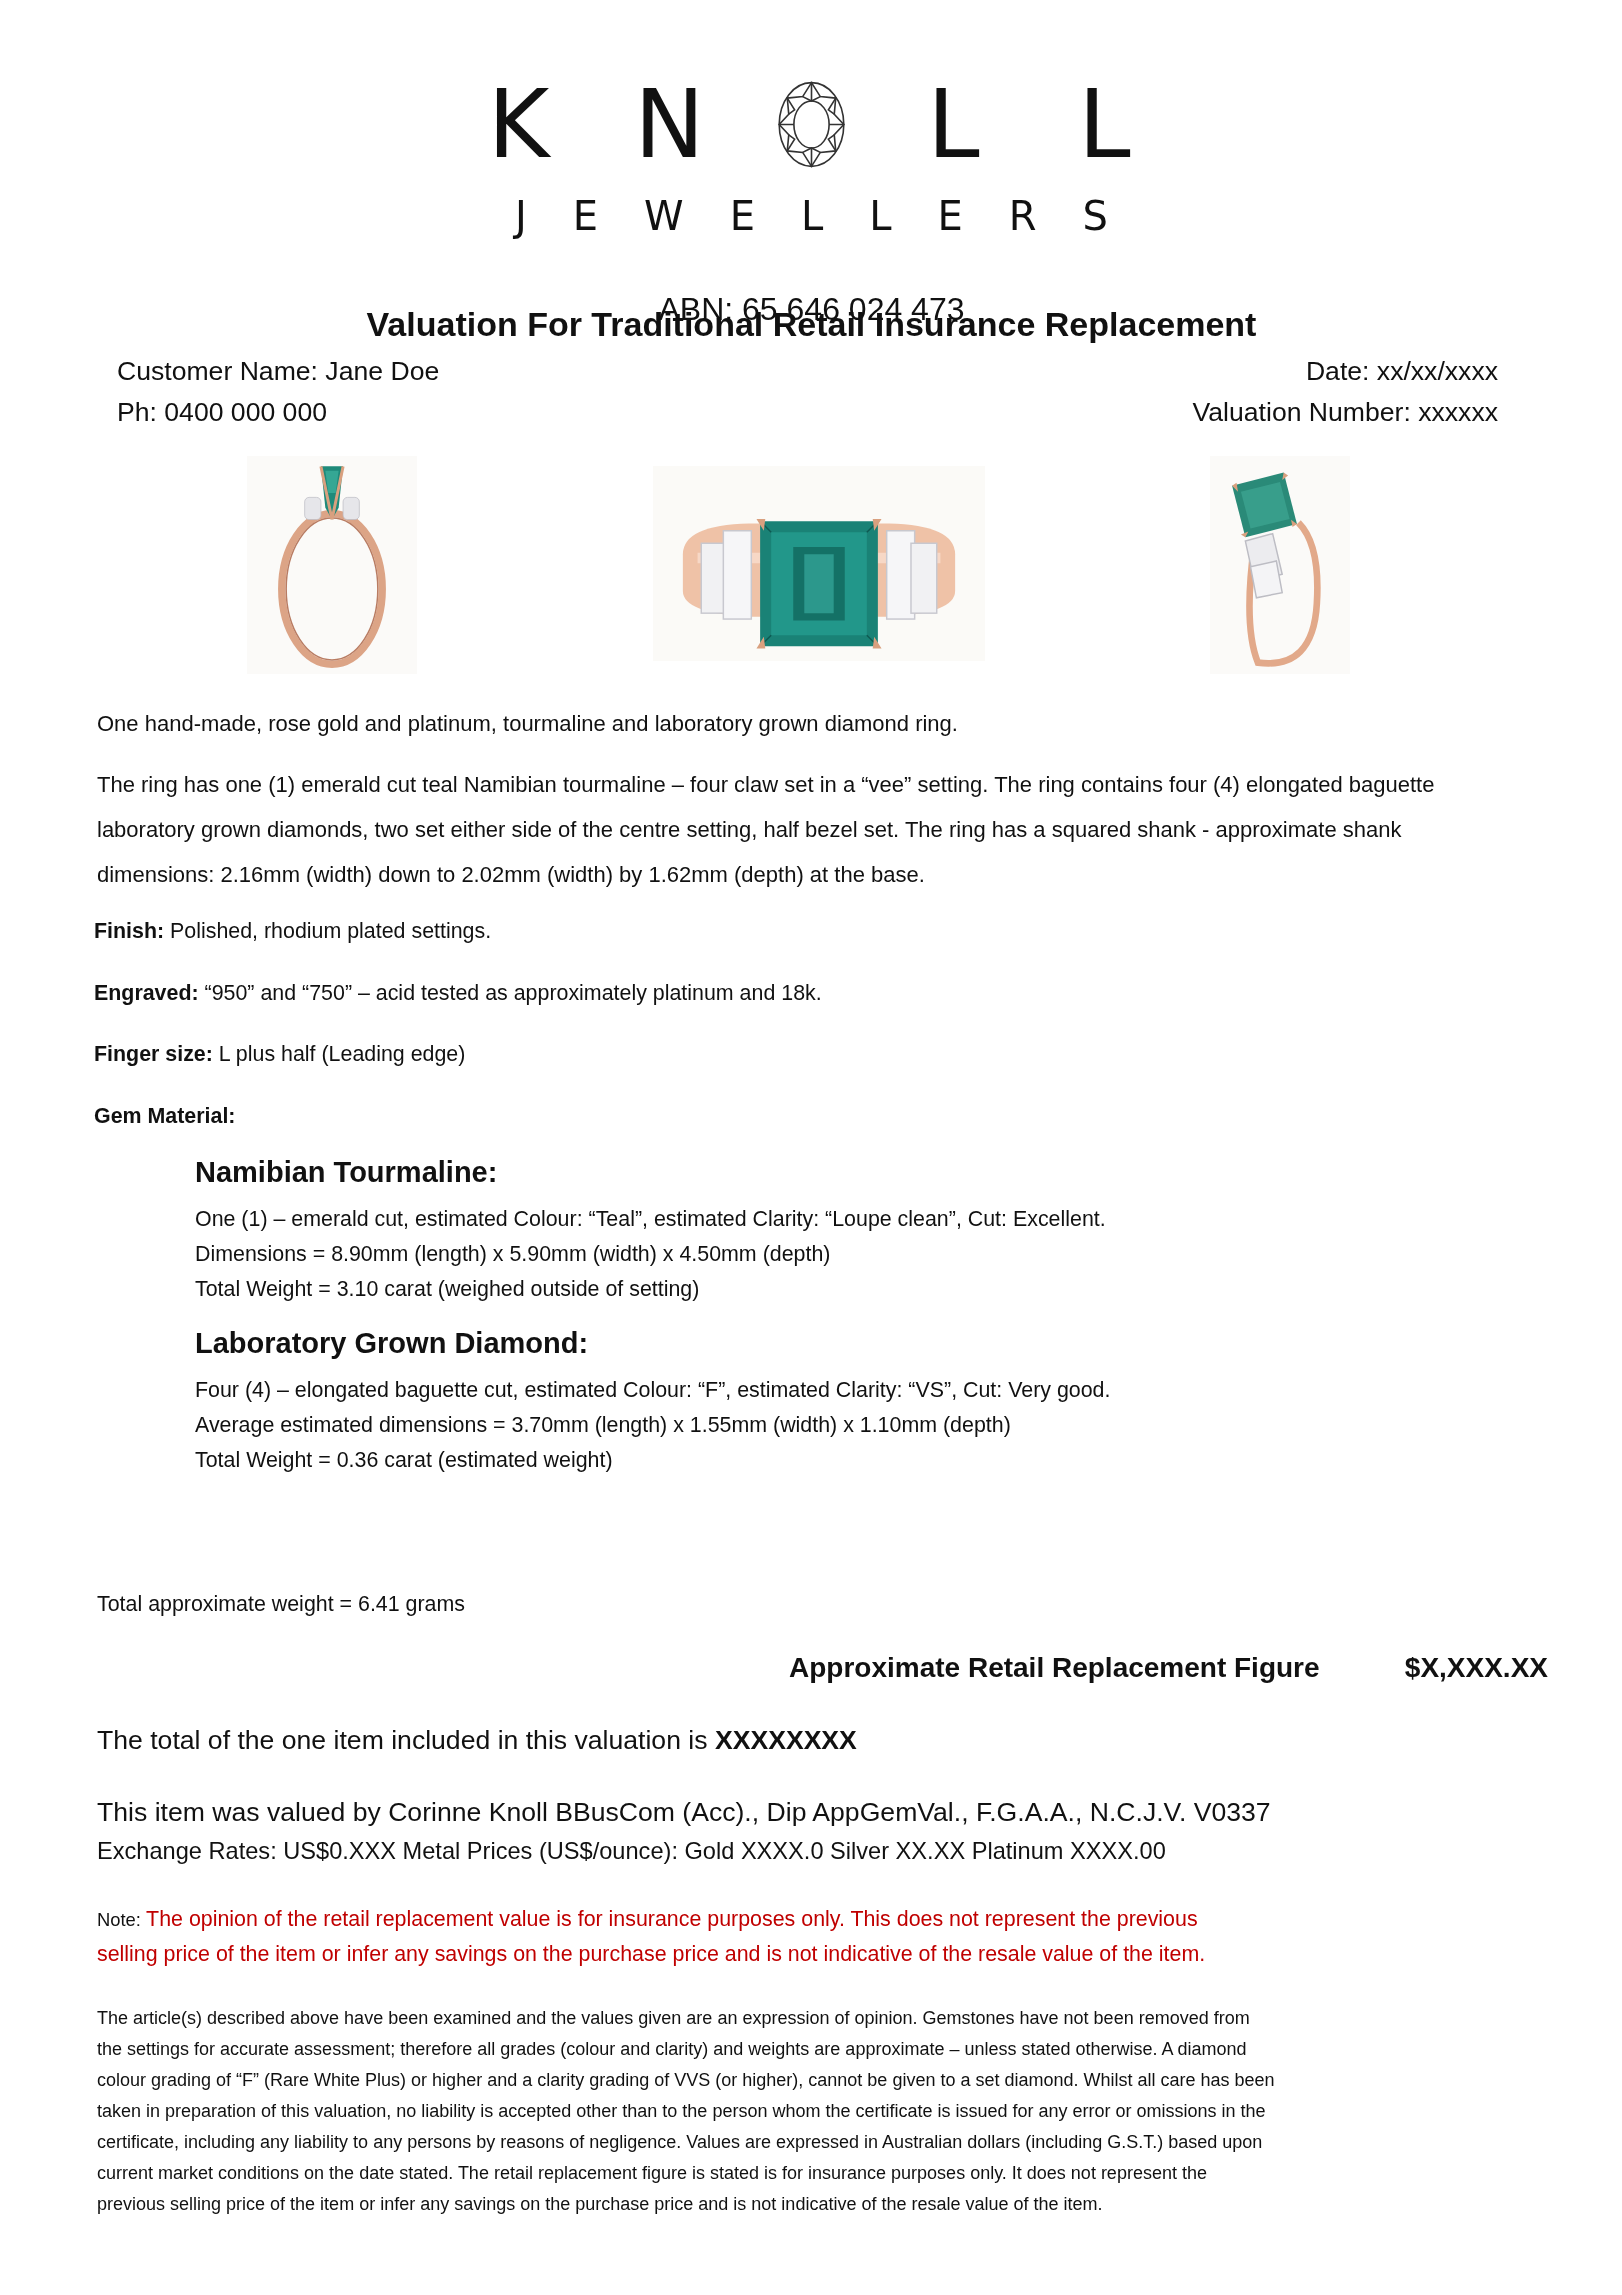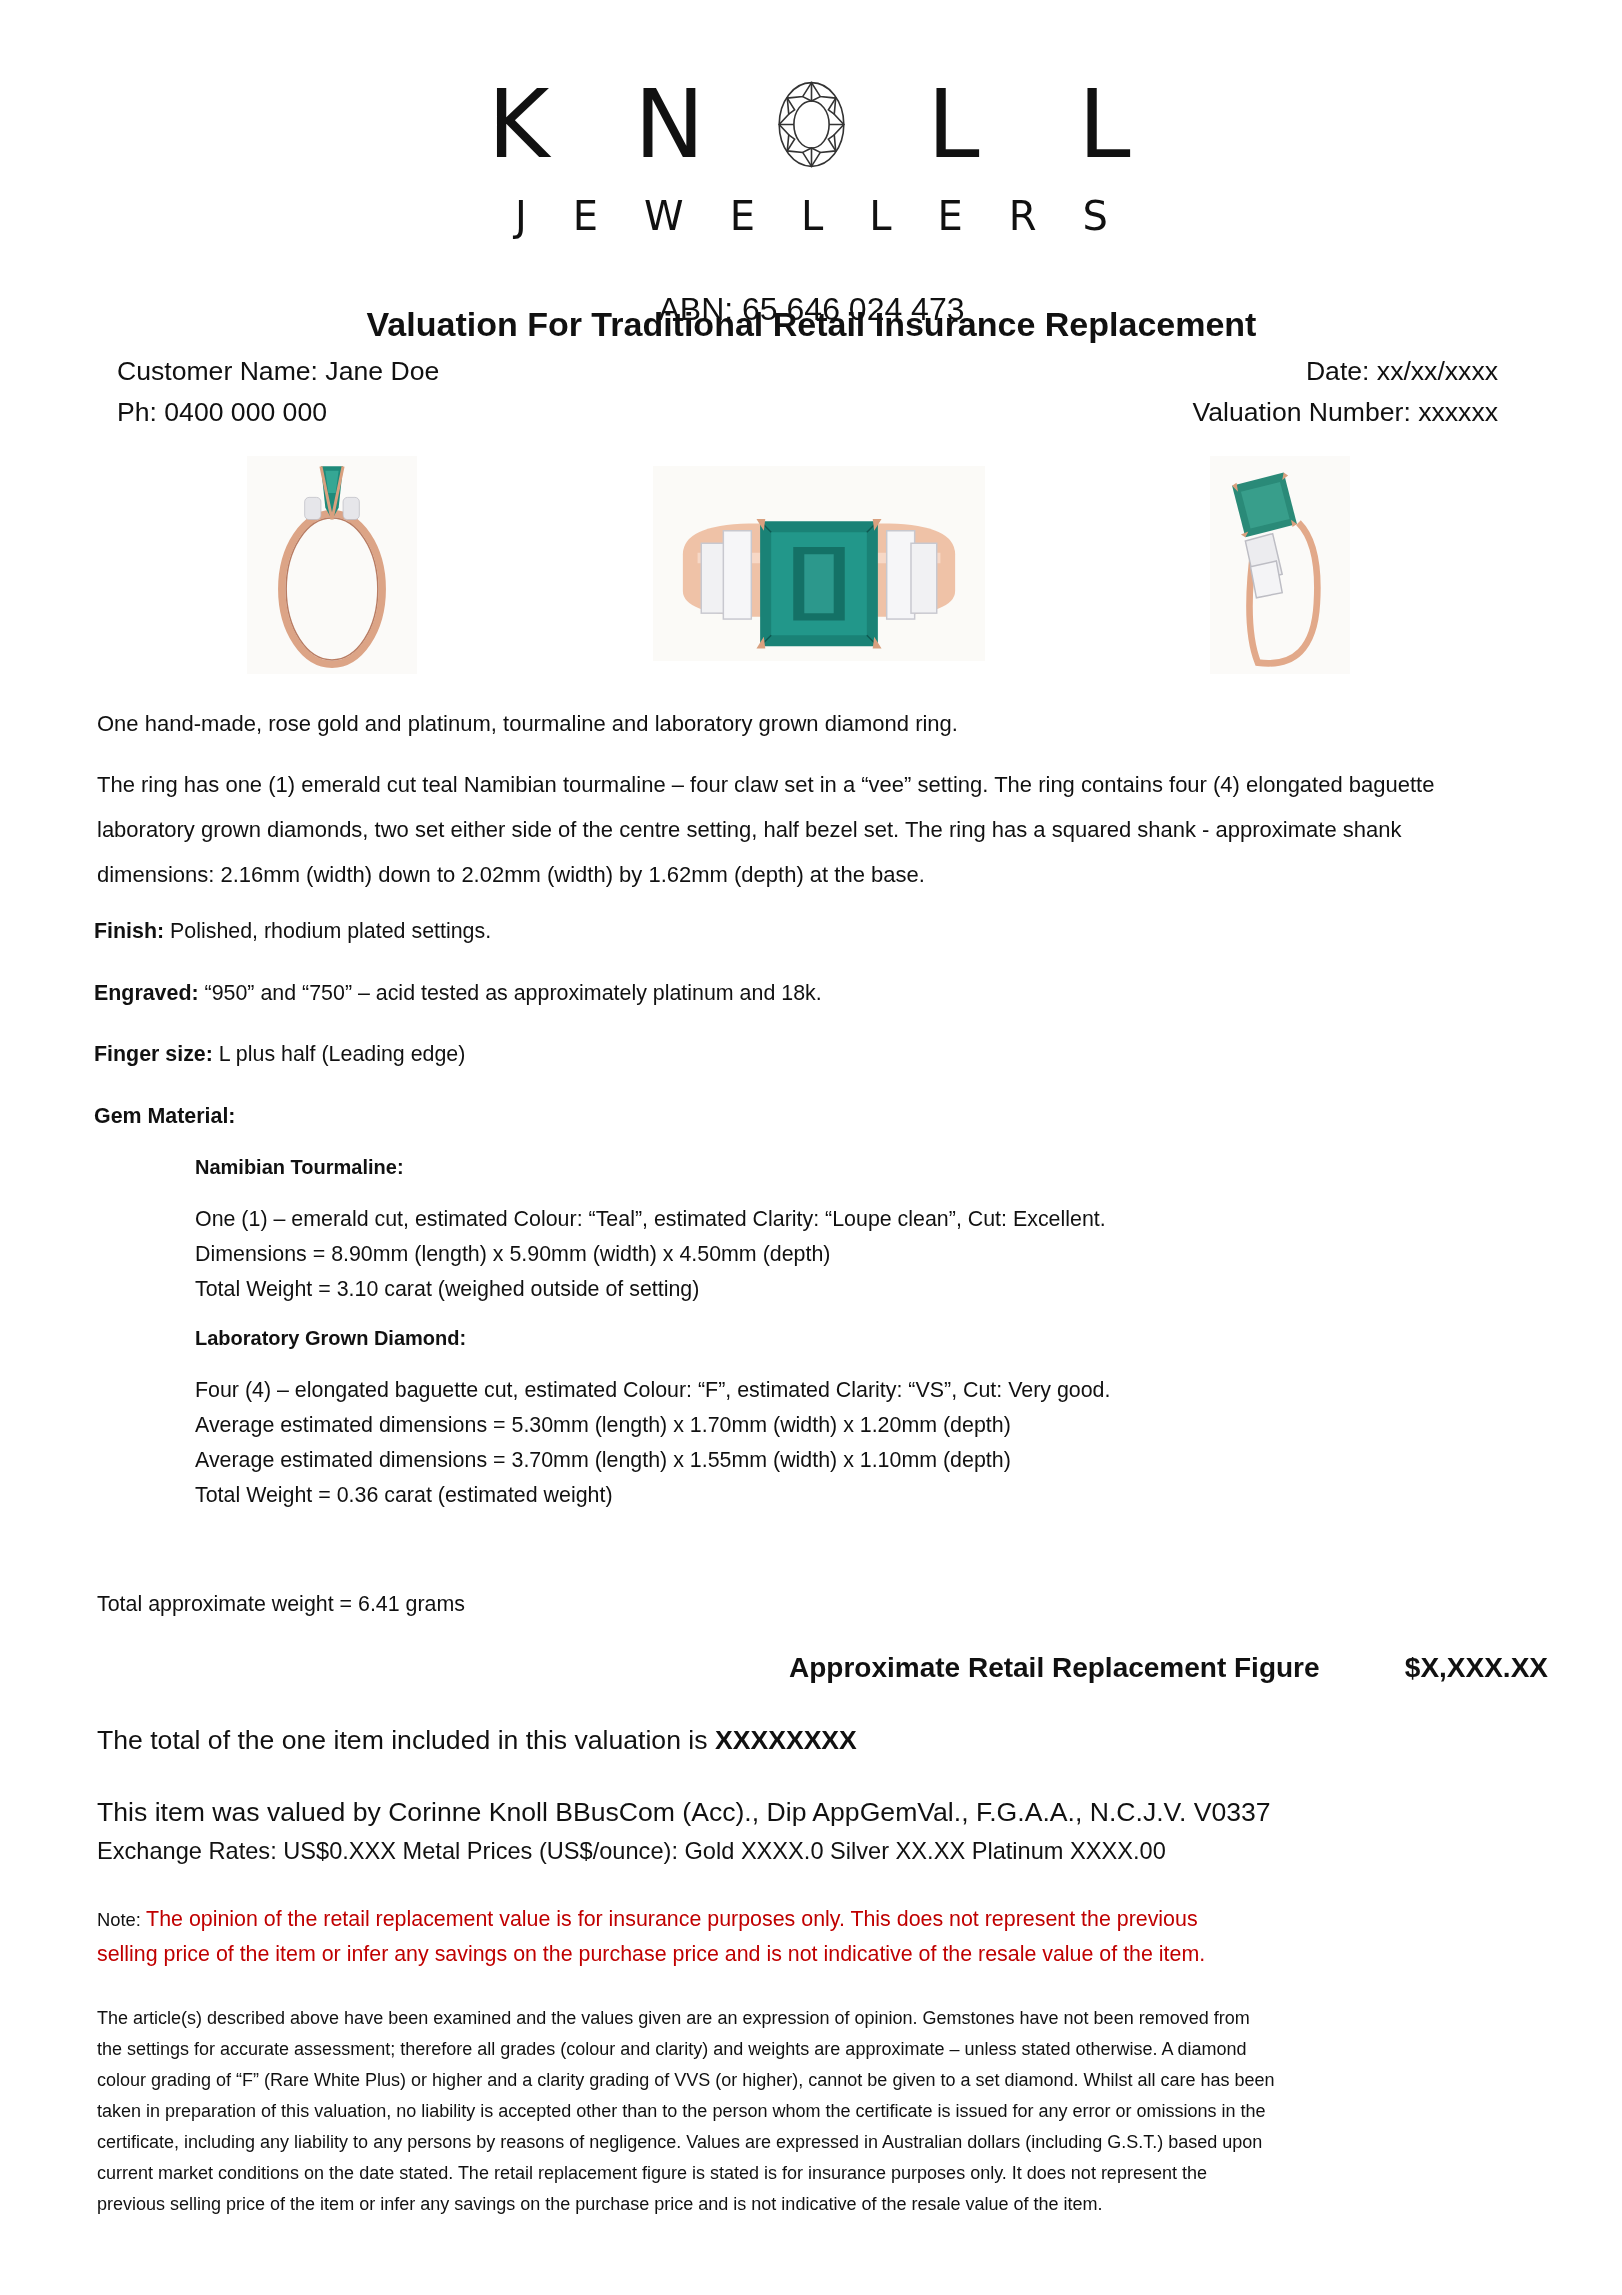--- a/index.html
+++ b/index.html
@@ -20,21 +20,21 @@
   .photo { background:#fbfaf8; }
   .p1 { left:247px; top:456px; width:170px; height:218px; }
   .p2 { left:653px; top:466px; width:332px; height:195px; }
   .p3 { left:1210px; top:456px; width:140px; height:218px; }
   .body-text { left:97px; width:1401px; font-size:22px; line-height:45px; color:#111; }
   .b1 { top:701px; }
   .b2 { top:762px; }
   .kv { left:94px; font-size:21.4px; color:#111; }
   .kv b { font-weight:bold; }
   .f1 { top:919px; } .f2 { top:981px; } .f3 { top:1042px; } .f4 { top:1104px; }
-  .sub-h { left:195px; font-size:20px; font-weight:bold; color:#111; }
+  .sub-h { left:195px; font-size:29px; font-weight:bold; color:#111; }
   .sh1 { top:1156px; } .sh2 { top:1327px; }
   .gem-lines { left:195px; font-size:21.4px; line-height:35px; color:#111; }
   .gl1 { top:1202px; } .gl2 { top:1373px; }
   .tw { left:97px; top:1592px; font-size:21.4px; color:#111; }
   .arf-label { left:789px; top:1652px; font-size:28px; font-weight:bold; color:#111; }
   .arf-val { right:75px; top:1652px; font-size:28px; font-weight:bold; color:#111; }
   .total { left:97px; top:1725px; font-size:26.6px; color:#111; }
   .total b { font-weight:bold; }
   .valued { left:97px; top:1797px; font-size:26.6px; color:#111; }
   .rates { left:97px; top:1838px; font-size:23.6px; color:#111; }
@@ -119,21 +119,20 @@
 
 <div class="abs sub-h sh1">Namibian Tourmaline:</div>
 <div class="abs gem-lines gl1">
   <div>One (1) – emerald cut, estimated Colour: “Teal”, estimated Clarity: “Loupe clean”, Cut: Excellent.</div>
   <div>Dimensions = 8.90mm (length) x 5.90mm (width) x 4.50mm (depth)</div>
   <div>Total Weight = 3.10 carat (weighed outside of setting)</div>
 </div>
 <div class="abs sub-h sh2">Laboratory Grown Diamond:</div>
 <div class="abs gem-lines gl2">
   <div>Four (4) – elongated baguette cut, estimated Colour: “F”, estimated Clarity: “VS”, Cut: Very good.</div>
-  <div>Average estimated dimensions = 5.30mm (length) x 1.70mm (width) x 1.20mm (depth)</div>
   <div>Average estimated dimensions = 3.70mm (length) x 1.55mm (width) x 1.10mm (depth)</div>
   <div>Total Weight = 0.36 carat (estimated weight)</div>
 </div>
 
 <div class="abs tw">Total approximate weight = 6.41 grams</div>
 <div class="abs arf-label">Approximate Retail Replacement Figure</div>
 <div class="abs arf-val">$X,XXX.XX</div>
 <div class="abs total"><span>The total of the one item included in this valuation is </span><b>XXXXXXXX</b></div>
 
 <div class="abs valued">This item was valued by Corinne Knoll BBusCom (Acc)., Dip AppGemVal., F.G.A.A., N.C.J.V. V0337</div>

